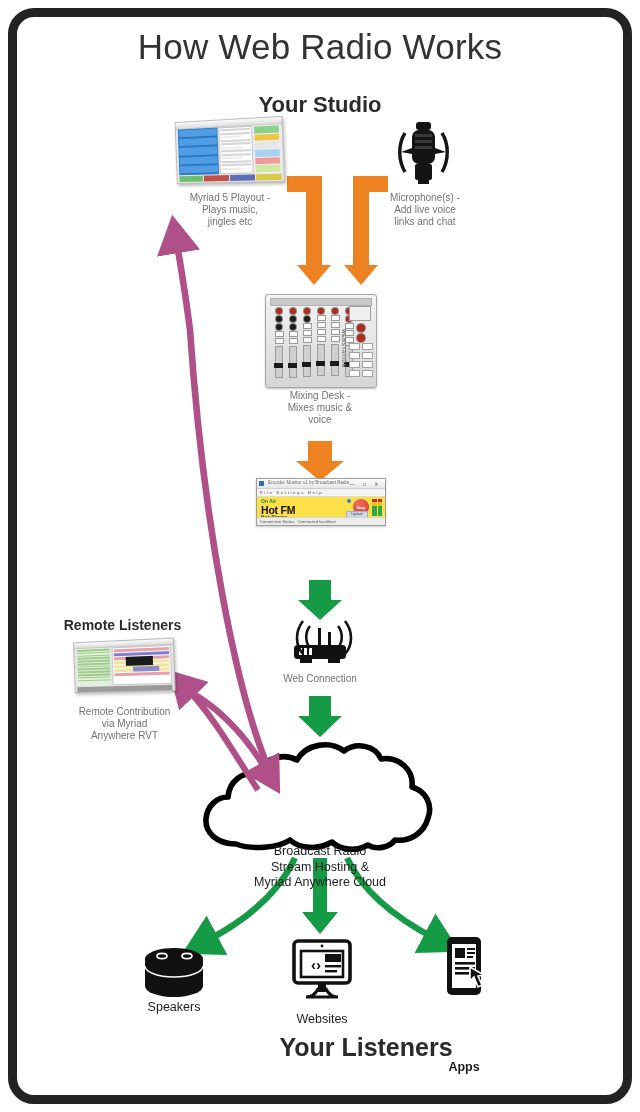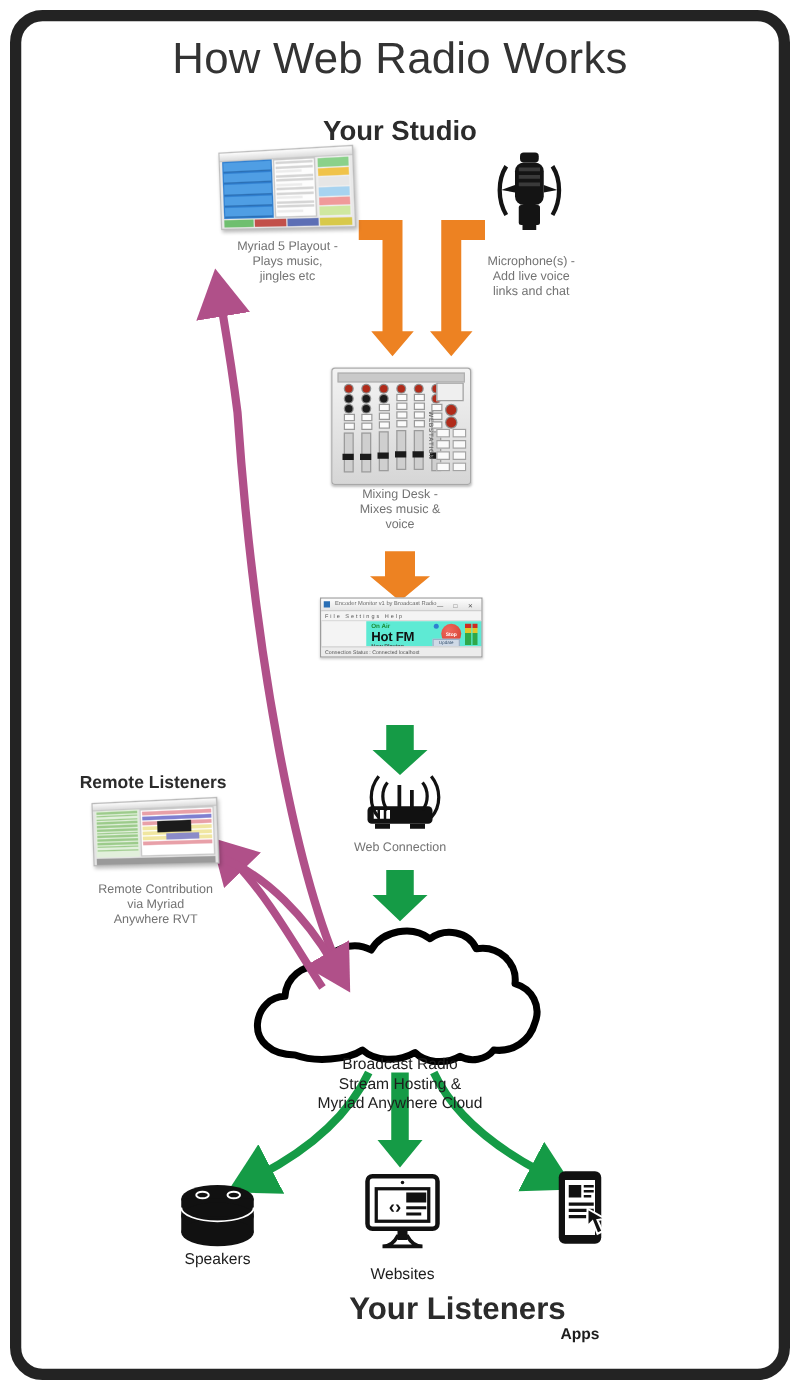--- a/index.html
+++ b/index.html
@@ -51,21 +51,21 @@
        writing-mode:vertical-rl;font-weight:bold;}
 
   
   .enc{position:absolute;left:256px;top:478px;width:128px;height:46px;background:#f4f4f4;
        border:1px solid #9c9c9c;box-shadow:0 1px 2px rgba(0,0,0,.22);}
   .enc-tb{position:relative;height:9px;background:linear-gradient(#fdfdfd,#e6e6e6);border-bottom:1px solid #cfcfcf;}
   .enc-tt{position:absolute;left:11px;top:1px;font-size:4.6px;color:#6b6b6b;white-space:nowrap;}
   .enc-ico{position:absolute;left:2px;top:2px;width:5px;height:5px;background:#2a6fb5;}
   .enc-win{position:absolute;right:3px;top:1.5px;font-size:5px;color:#555;letter-spacing:3.5px;}
   .enc-mb{height:7px;background:#f4f4f4;border-bottom:1px solid #dcdcdc;padding-left:3px;font-size:4.4px;color:#555;line-height:7px;letter-spacing:1.6px;}
-  .enc-body{position:relative;height:22px;background:#5eead4;margin-left:36px;}
+  .enc-body{position:relative;height:22px;background:#fde047;}
   .enc-on{position:absolute;left:4px;top:1px;font-size:5px;font-weight:bold;color:#1a8a32;}
   .enc-st{position:absolute;left:4px;top:7px;font-size:10.5px;font-weight:bold;color:#111;letter-spacing:-.2px;}
   .enc-np{position:absolute;left:4px;top:17px;font-size:4.4px;font-weight:bold;color:#444;}
   .enc-stop{position:absolute;right:16px;top:2px;width:16px;height:16px;border-radius:50%;
             background:radial-gradient(circle at 35% 30%,#f0695e,#d23b2c);display:flex;align-items:center;justify-content:center;
             font-size:4px;color:#fff;font-weight:bold;}
   .enc-dot{position:absolute;right:34px;top:2px;width:4px;height:4px;border-radius:50%;background:#2f7fd0;}
   .enc-mtr{position:absolute;right:3px;top:2px;width:10px;height:17px;display:flex;gap:1px;}
   .enc-mtr i{flex:1;background:linear-gradient(#cf2d22 0 18%,#e3c52a 18% 42%,#2fa84a 42% 100%);}
   .enc-btn{position:absolute;right:17px;bottom:1px;width:20px;height:5px;background:#cfd9e6;border:1px solid #9bb0c7;
@@ -263,21 +263,21 @@
       <i style="background:#6fbf6f"></i>
         <i style="background:#c2504a"></i>
       <i style="background:#5d6fb5"></i>
         <i style="background:#d8c94a"></i>
     </div>
   </div>
   <div class="lbl cap" style="left:150px;top:192px;width:160px;white-space:pre-line;">Myriad 5 Playout -
 Plays music,
 jingles etc</div>
 
-  <div class="lbl cap" style="left:345px;top:204px;width:160px;white-space:pre-line;">Microphone(s) -
+  <div class="lbl cap" style="left:345px;top:192px;width:160px;white-space:pre-line;">Microphone(s) -
 Add live voice
 links and chat</div>
 
   <div class="desk">
     <div class="desk-top"></div>
     <div class="ch" style="left:7px;">
         <div class="knob knobr"></div>
         <div class="knob"></div>
         <div class="knob"></div>
         <div class="sq"></div>

